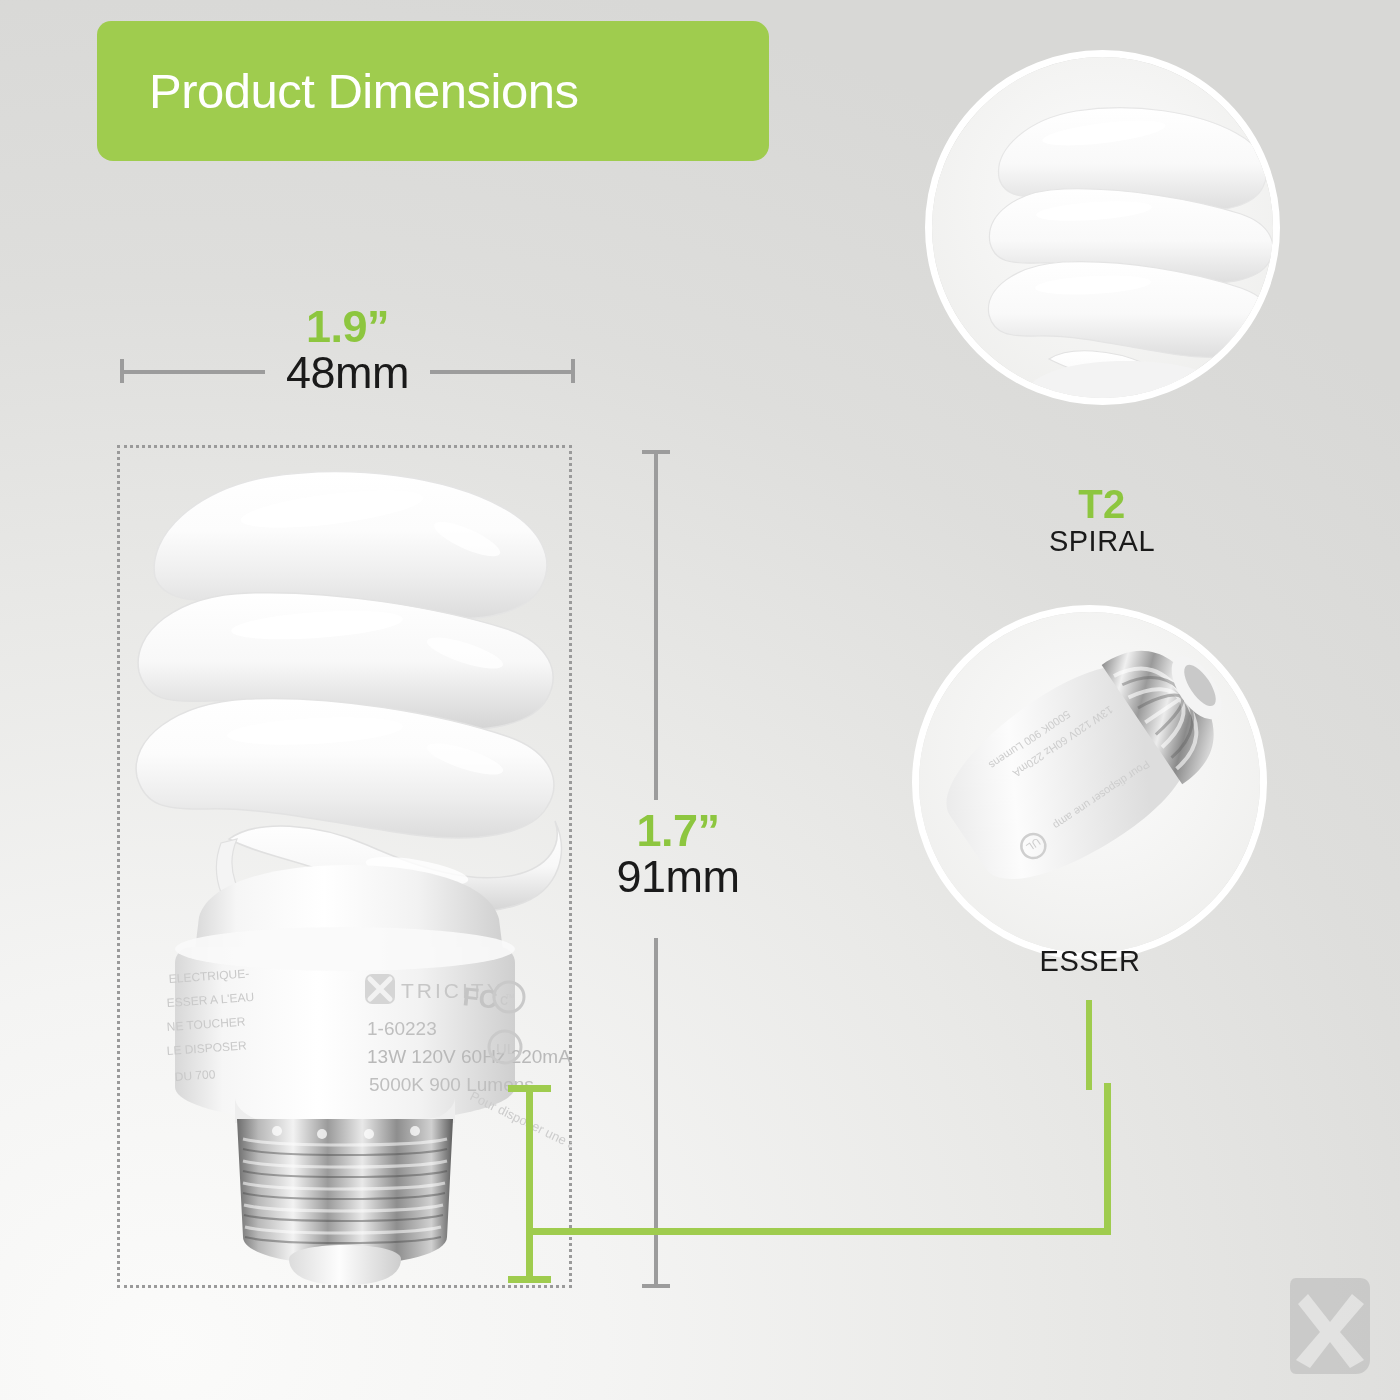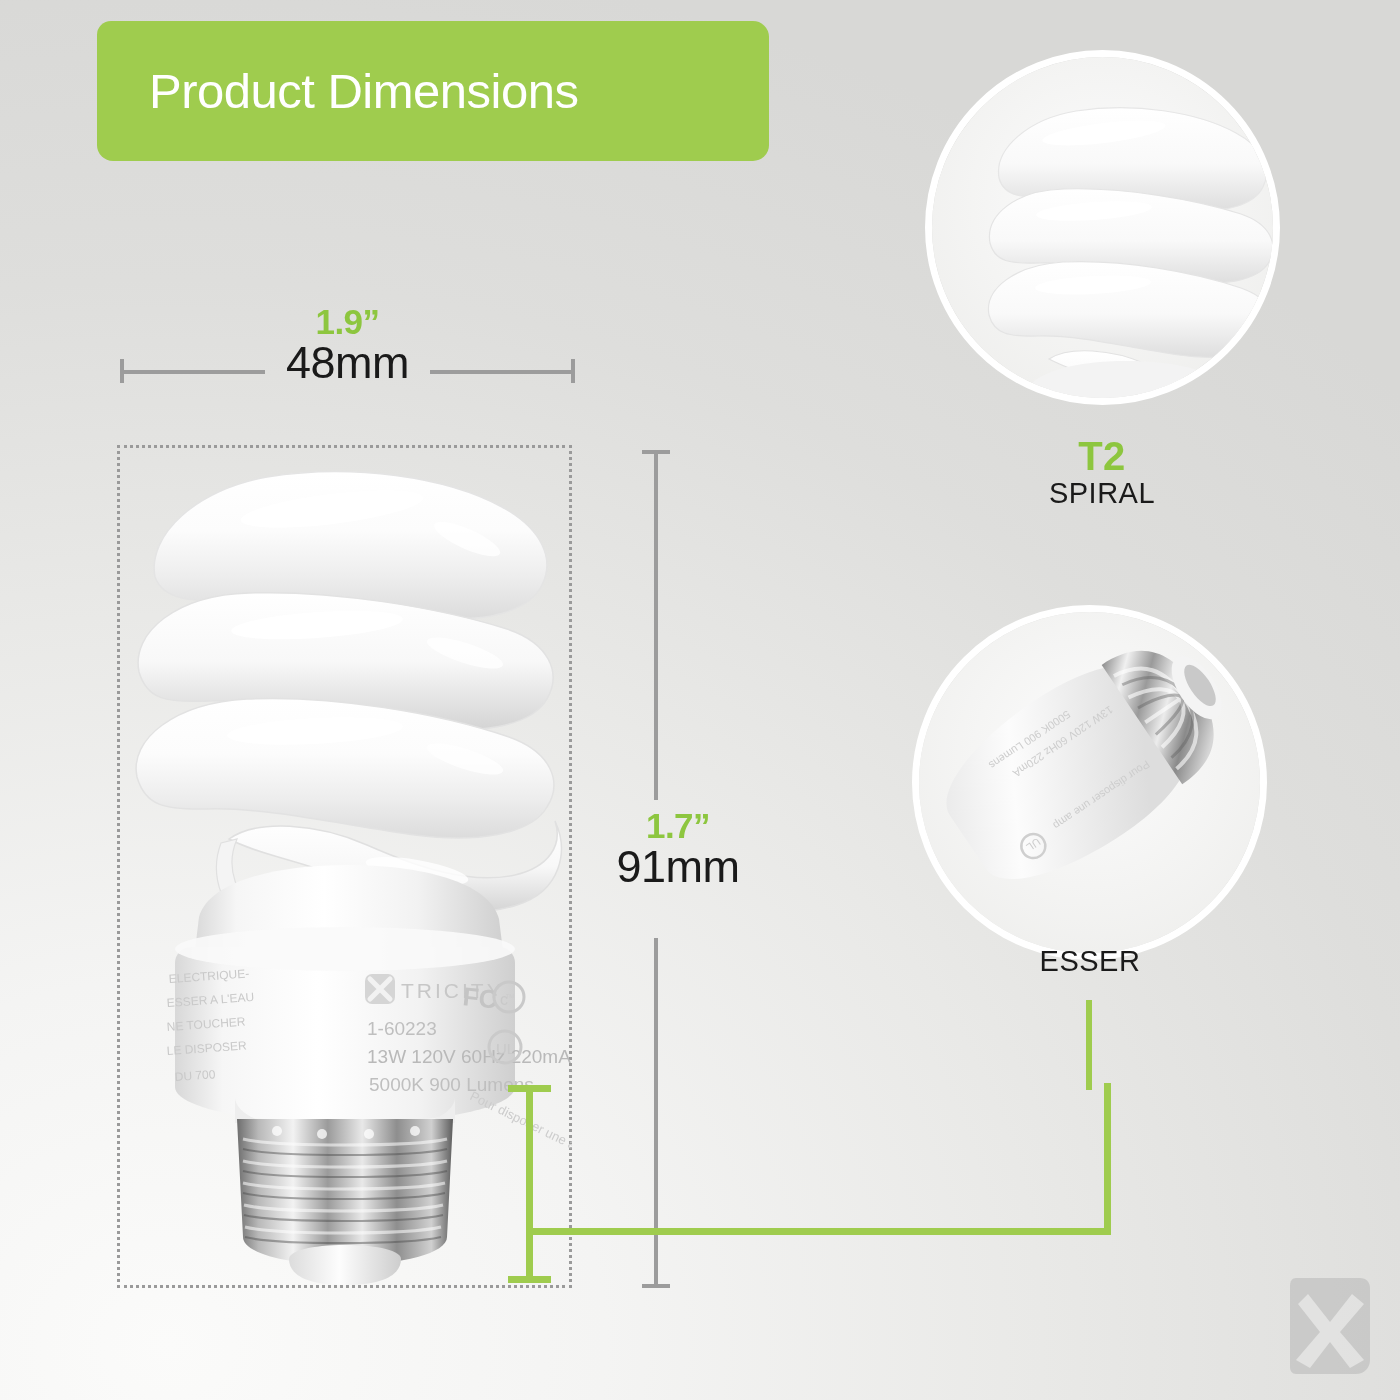--- a/index.html
+++ b/index.html
@@ -47,21 +47,21 @@
   .wdim .bar-r { right:0; width:145px; }
   .wdim .cap-l, .wdim .cap-r {
     position:absolute; top:-3px; width:4px; height:24px; background:#9c9c9c;
   }
   .wdim .cap-l { left:0; }
   .wdim .cap-r { right:0; }
   .wdim-label {
     position:absolute; left:120px; top:304px; width:455px;
     text-align:center; line-height:1.02;
   }
-  .dim-in { font-size:35px; font-weight:bold; color:var(--green-text); letter-spacing:-0.5px; }
+  .dim-in { font-size:45px; font-weight:bold; color:var(--green-text); letter-spacing:-0.5px; }
   .dim-mm { font-size:45px; font-weight:normal; color:#1a1a1a; letter-spacing:-0.5px;text-align:center; }
 
   
   .hdim { position:absolute; left:646px; top:450px; width:20px; height:838px; }
   .hdim .bar-t, .hdim .bar-b {
     position:absolute; left:8px; width:4px; background:#9c9c9c;
   }
   .hdim .bar-t { top:0; height:350px; }
   .hdim .bar-b { bottom:0; height:350px; }
   .hdim .cap-t, .hdim .cap-b {
@@ -104,21 +104,21 @@
     position:absolute; border-radius:50%;
     border:7px solid #ffffff;
     overflow:hidden;
   }
   .inset-t2 { left:925px; top:50px; width:355px; height:355px; }
   .inset-e26 { left:912px; top:605px; width:355px; height:355px; }
 
   .callout { position:absolute; text-align:center; line-height:1.04; }
   .callout-t2 { left:952px; top:436px; width:300px; }
   .callout-e26 { left:940px; top:946px; width:300px; }
-  .co-code { font-size:40px; font-weight:bold; color:var(--green-text); letter-spacing:0.5px; }
+  .co-code { font-size:40px; font-weight:bold; color:var(--green-text); letter-spacing:0.5px;margin-top:48px; }
   .co-name { font-size:29px; font-weight:normal; color:#1a1a1a; letter-spacing:0.5px; }
 
   
   .watermark {
     position:absolute; right:22px; bottom:22px; width:92px; height:104px;
     opacity:0.5;
   }
 
   :root { --green:#9fcc4e; --green-text:#8dc63f; }
 </style>

